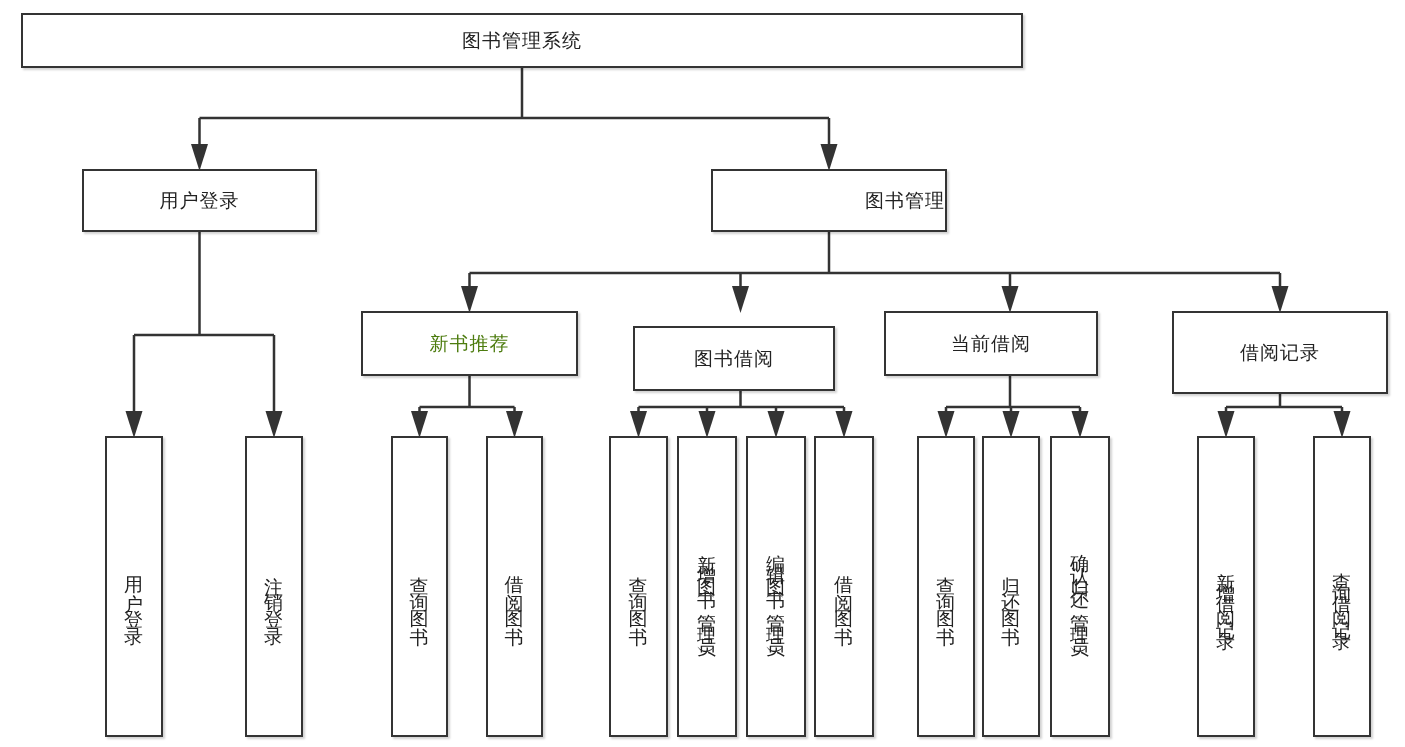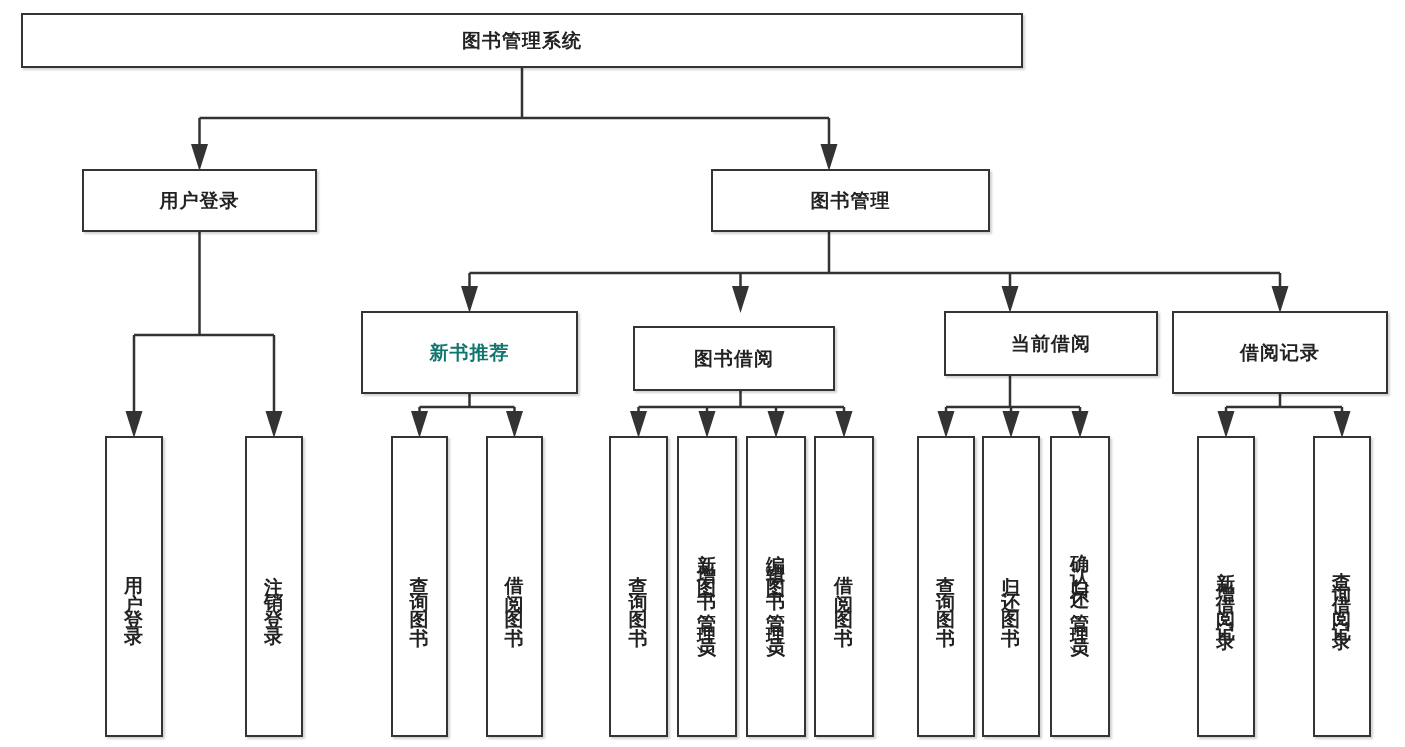--- a/index.html
+++ b/index.html
@@ -25,21 +25,20 @@
     align-items: center;
     justify-content: center;
     color: #222222;
     box-shadow: 2px 2px 2px rgba(0,0,0,0.18);
   }
   .node span {
     font-size: 19px;
     letter-spacing: 1px;
     white-space: nowrap;
     line-height: 1;
-    font-weight: bold;
   }
   .node.v span {
     writing-mode: vertical-rl;
     text-orientation: mixed;
   }
   .watermark {
     position: absolute;
     left: 1186px;
     top: 714px;
     font-size: 19px;
@@ -75,30 +74,30 @@
       <polygon points="1217.5,411 1234.5,411 1226,438" fill="#333333"></polygon>
       <polygon points="1333.5,411 1350.5,411 1342,438" fill="#333333"></polygon>
     </svg>
   <div id="nodes-layer">
       <div class="node" style="left: 21px; top: 13px; width: 1002px; height: 55px; border-color: rgb(52, 52, 52); background: rgb(255, 255, 255); color: rgb(34, 34, 34);">
         <span>图书管理系统</span>
       </div>
       <div class="node" style="left: 82px; top: 169px; width: 235px; height: 63px; border-color: rgb(52, 52, 52); background: rgb(255, 255, 255); color: rgb(34, 34, 34);">
         <span>用户登录</span>
       </div>
-      <div class="node" style="left: 711px; top: 169px; width: 279px; height: 63px; border-color: rgb(52, 52, 52); background: rgb(255, 255, 255); color: rgb(34, 34, 34);">
+      <div class="node" style="left: 711px; top: 169px; width: 236px; height: 63px; border-color: rgb(52, 52, 52); background: rgb(255, 255, 255); color: rgb(34, 34, 34); justify-content: flex-end;">
         <span>图书管理</span>
       </div>
-      <div class="node" style="left: 361px; top: 311px; width: 217px; height: 83px; border-color: rgb(52, 52, 52); background: rgb(255, 255, 255); color: #0f766e;">
+      <div class="node" style="left: 361px; top: 311px; width: 217px; height: 65px; border-color: rgb(52, 52, 52); background: rgb(255, 255, 255); color: #4d7c0f;">
         <span>新书推荐</span>
       </div>
       <div class="node" style="left: 633px; top: 311px; width: 202px; height: 65px; border-color: rgb(52, 52, 52); background: rgb(255, 255, 255); color: rgb(34, 34, 34); margin-top: 15px;">
         <span>图书借阅</span>
       </div>
-      <div class="node" style="left: 944px; top: 311px; width: 214px; height: 65px; border-color: rgb(52, 52, 52); background: rgb(255, 255, 255); color: rgb(34, 34, 34);">
+      <div class="node" style="left: 884px; top: 311px; width: 214px; height: 65px; border-color: rgb(52, 52, 52); background: rgb(255, 255, 255); color: rgb(34, 34, 34);">
         <span>当前借阅</span>
       </div>
       <div class="node" style="left: 1172px; top: 311px; width: 216px; height: 83px; border-color: rgb(52, 52, 52); background: rgb(255, 255, 255); color: rgb(34, 34, 34);">
         <span>借阅记录</span>
       </div>
       <div class="node v" style="left: 105px; top: 436px; width: 58px; height: 301px; border-color: rgb(52, 52, 52); background: rgb(255, 255, 255); color: rgb(34, 34, 34);">
         <span style="letter-spacing: 17px; margin-bottom: -17px;">用户登录</span>
       </div>
       <div class="node v" style="left: 245px; top: 436px; width: 58px; height: 301px; border-color: rgb(52, 52, 52); background: rgb(255, 255, 255); color: rgb(34, 34, 34);">
         <span style="letter-spacing: 17px; margin-bottom: -17px;">注销登录</span>

